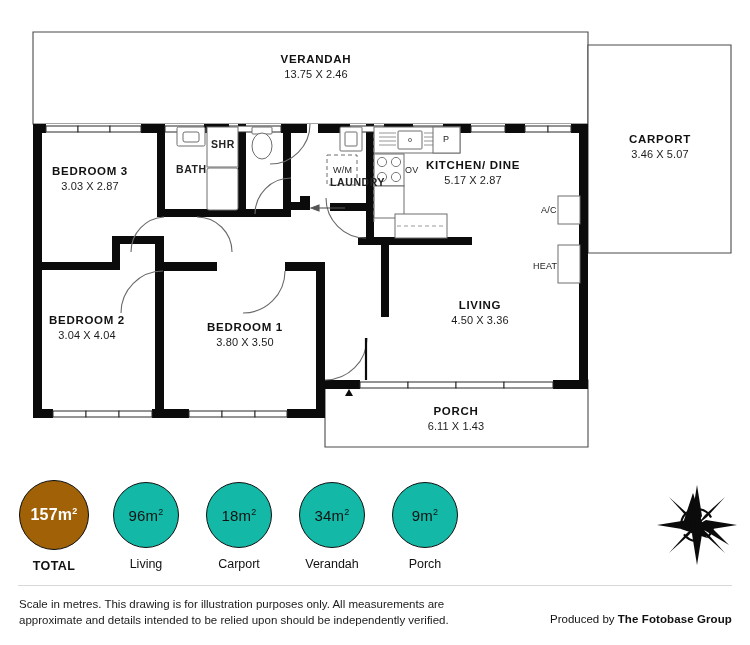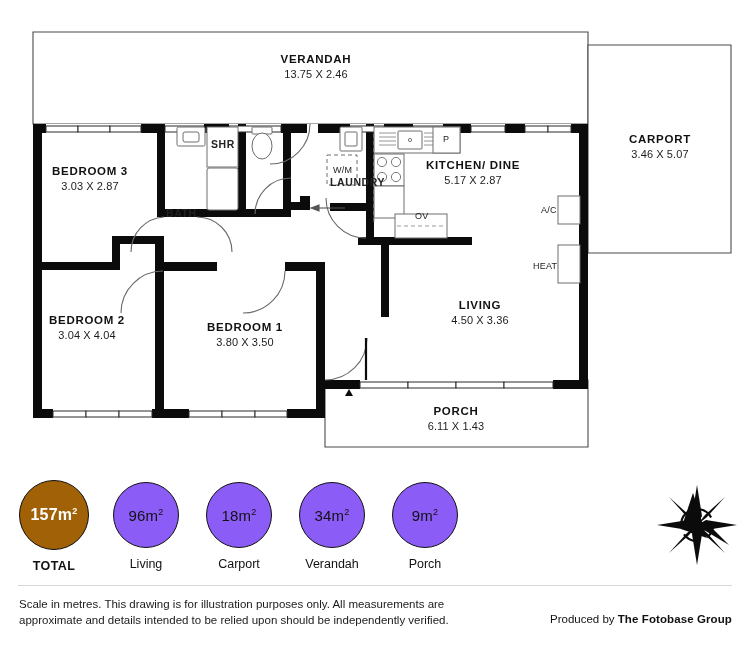--- a/index.html
+++ b/index.html
@@ -75,21 +75,21 @@
   .area-circle {
     width: 66px;
     height: 66px;
     border-radius: 50%;
     margin: 0 auto;
     box-sizing: border-box;
     display: flex;
     align-items: center;
     justify-content: center;
     border: 1.3px solid #111;
-    background: #8b5cf6;
+    background: #14b8a6;
   }
   .area-item.total .area-circle {
     width: 70px;
     height: 70px;
     background: #a16207;
     border-color: #0d0d0d;
   }
   .area-value {
     font-size: 15px;
     color: #111;
@@ -369,25 +369,25 @@
     <span class="rl-name">LIVING</span>
     <span class="rl-dim">4.50 X 3.36</span>
   </div>
 
   <div class="room-label" style="left:391px; top:404px; width:130px;">
     <span class="rl-name">PORCH</span>
     <span class="rl-dim">6.11 X 1.43</span>
   </div>
 
   
-  <span class="tag-label bold" style="left:166px; top:163px;margin-top:44px;">BATH</span>
+  <span class="tag-label bold" style="left:176px; top:163px;">BATH</span>
   <span class="tag-label bold" style="left:211px; top:138px;">SHR</span>
   <span class="tag-label bold" style="left:283px; top:176px;margin-left:47px;">LAUNDRY</span>
   <span class="tag-label" style="left:333px; top:165px;">W/M</span>
-  <span class="tag-label" style="left:415px; top:165px;margin-top:46px;">OV</span>
+  <span class="tag-label" style="left:405px; top:165px;">OV</span>
   <span class="tag-label" style="left:443px; top:134px;">P</span>
   <span class="tag-label" style="left:541px; top:205px;">A/C</span>
   <span class="tag-label" style="left:533px; top:261px;">HEAT</span>
 </div>
 
 <div id="areas">
 
   <div class="area-item total" style="left:11px; top:10px;">
     <div class="area-circle">
       <span class="area-value">

